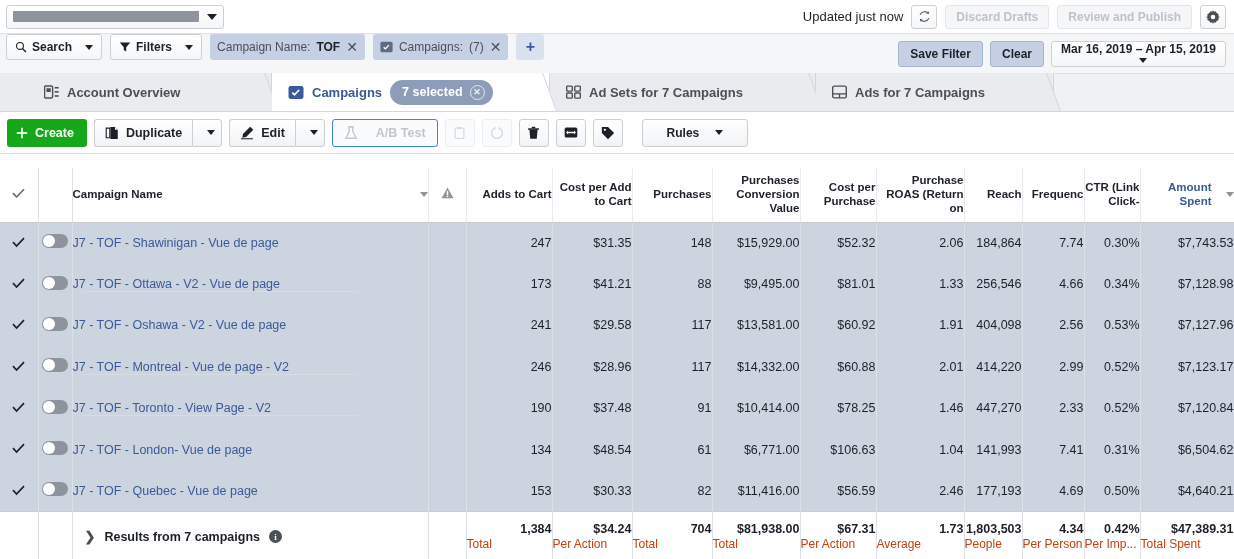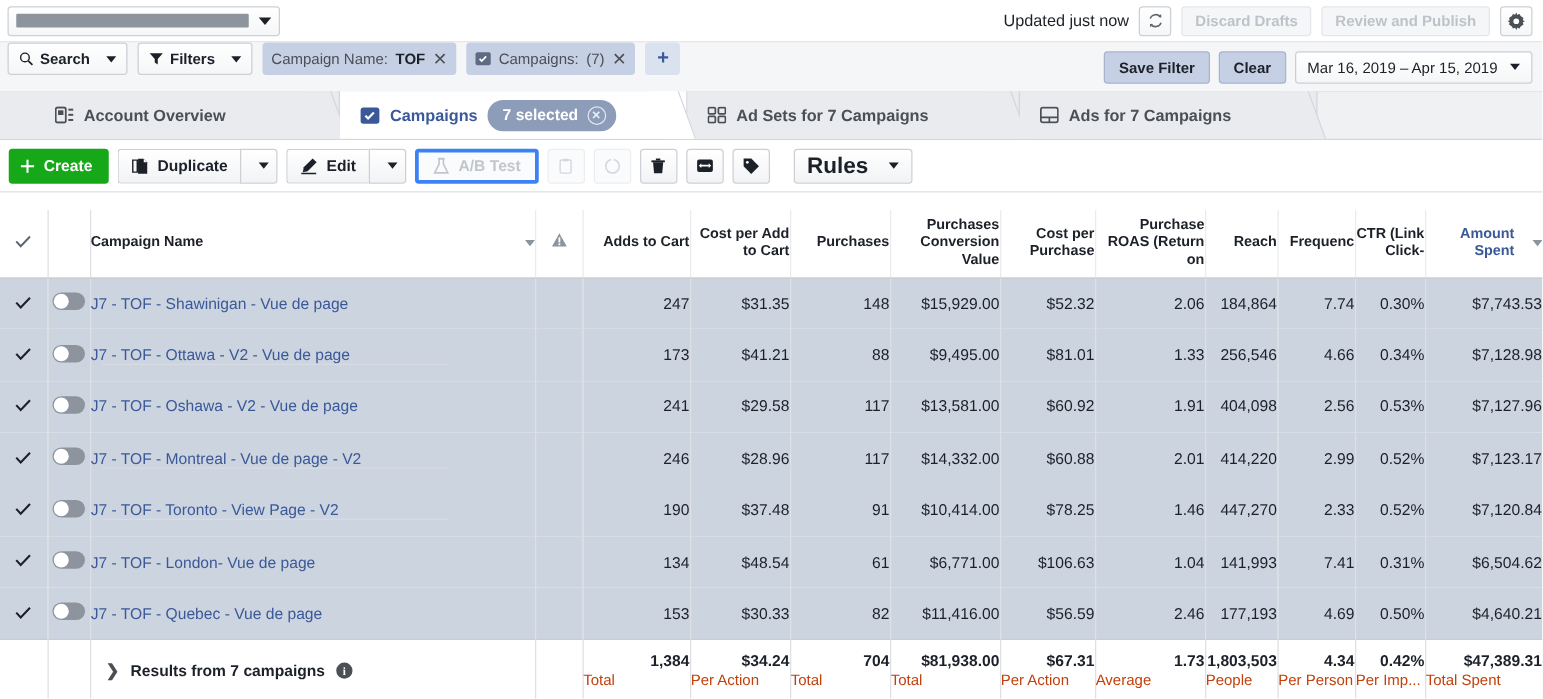--- a/index.html
+++ b/index.html
@@ -65,21 +65,21 @@
   }
   .filter-right { margin-left: auto; display: flex; align-items: center; gap: 7px; }
   .btn-blue {
     height: 26px; padding: 0 11px; border: 1px solid #a7b4cf; border-radius: 3px;
     background: #c6d0e4; color: #1c2028; font-size: 12px; font-weight: bold;
     display: flex; align-items: center;
   }
   .daterange {
     height: 26px; padding: 0 9px; border: 1px solid #ccd0d5; border-radius: 3px;
     background: linear-gradient(#fff,#f5f6f7); display: flex; align-items: center; gap: 2px;
-    font-size: 12px; font-weight: normal; color: #1c2028;
+    font-size: 12px; font-weight: bold; color: #1c2028; flex-direction: column;
   }
 
   
   .tabbar { height: 38px; background: #f0f1f3; position: relative; display: flex; align-items: flex-end; border-bottom: 1px solid #d3d6db; }
   .tab {
     height: 38px; display: flex; align-items: center; gap: 8px;
     padding: 0 18px 0 16px; font-size: 13px; font-weight: bold; color: #4b4f56;
     background: #e9ebee; border-right: 1px solid #d3d6db;
     position: relative;
   }
@@ -111,32 +111,32 @@
   .split > .a {
     height: 28px; padding: 0 10px; border: 1px solid #ccd0d5; border-right: none; border-radius: 3px 0 0 3px;
     background: linear-gradient(#fff,#f2f3f5); display: flex; align-items: center; gap: 7px;
     font-size: 12.5px; font-weight: bold; color: #1c2028;
   }
   .split > .b {
     width: 30px; height: 28px; border: 1px solid #ccd0d5; border-radius: 0 3px 3px 0;
     background: linear-gradient(#fff,#f2f3f5); display: flex; align-items: center; justify-content: center;
   }
   .btn-dis {
-    height: 28px; padding: 0 11px; border: 3px solid #3b82f6; border-radius: 3px; background: #fafbfc;
-    display: flex; align-items: center; gap: 7px; font-size: 12.5px; font-weight: bold; color: #c2c6cc;
+    height: 28px; padding: 0 11px; border: 1px solid #3b82f6; border-radius: 3px; background: #fafbfc;
+    display: flex; align-items: center; gap: 18px; font-size: 12.5px; font-weight: bold; color: #c2c6cc;
   }
   .sq {
     width: 30px; height: 28px; border: 1px solid #ccd0d5; border-radius: 3px;
     background: linear-gradient(#fff,#f2f3f5); display: flex; align-items: center; justify-content: center;
   }
   .sq.dis { border-color: #eceef0; background: #fafbfc; }
   .btn-plain {
-    height: 28px; padding: 0 10px; border: 1px solid #ccd0d5; border-radius: 3px;
+    height: 28px; padding: 0 24px; border: 1px solid #ccd0d5; border-radius: 3px;
     background: linear-gradient(#fff,#f2f3f5); display: flex; align-items: center; gap: 8px;
-    font-size: 18px; font-weight: bold; color: #1c2028;
+    font-size: 12px; font-weight: bold; color: #1c2028;
   }
   .tb-right { margin-left: auto; display: flex; align-items: center; gap: 9px; }
   .vs-label { font-size: 12.5px; font-weight: bold; color: #1c2028; }
   .switch { width: 34px; height: 19px; border-radius: 10px; background: #8d949e; position: relative; border: 1px solid #7c838c; }
   .switch i { position: absolute; left: 1px; top: 1px; width: 15px; height: 15px; border-radius: 50%; background: #fff; }
 
   
   .tablewrap { position: absolute; left: 0; top: 168px; width: 1234px; height: 391px; background: #fff; overflow: hidden; }
   table.grid { border-collapse: collapse; table-layout: fixed; width: 1234px; }
   table.grid th, table.grid td { padding: 0; }

